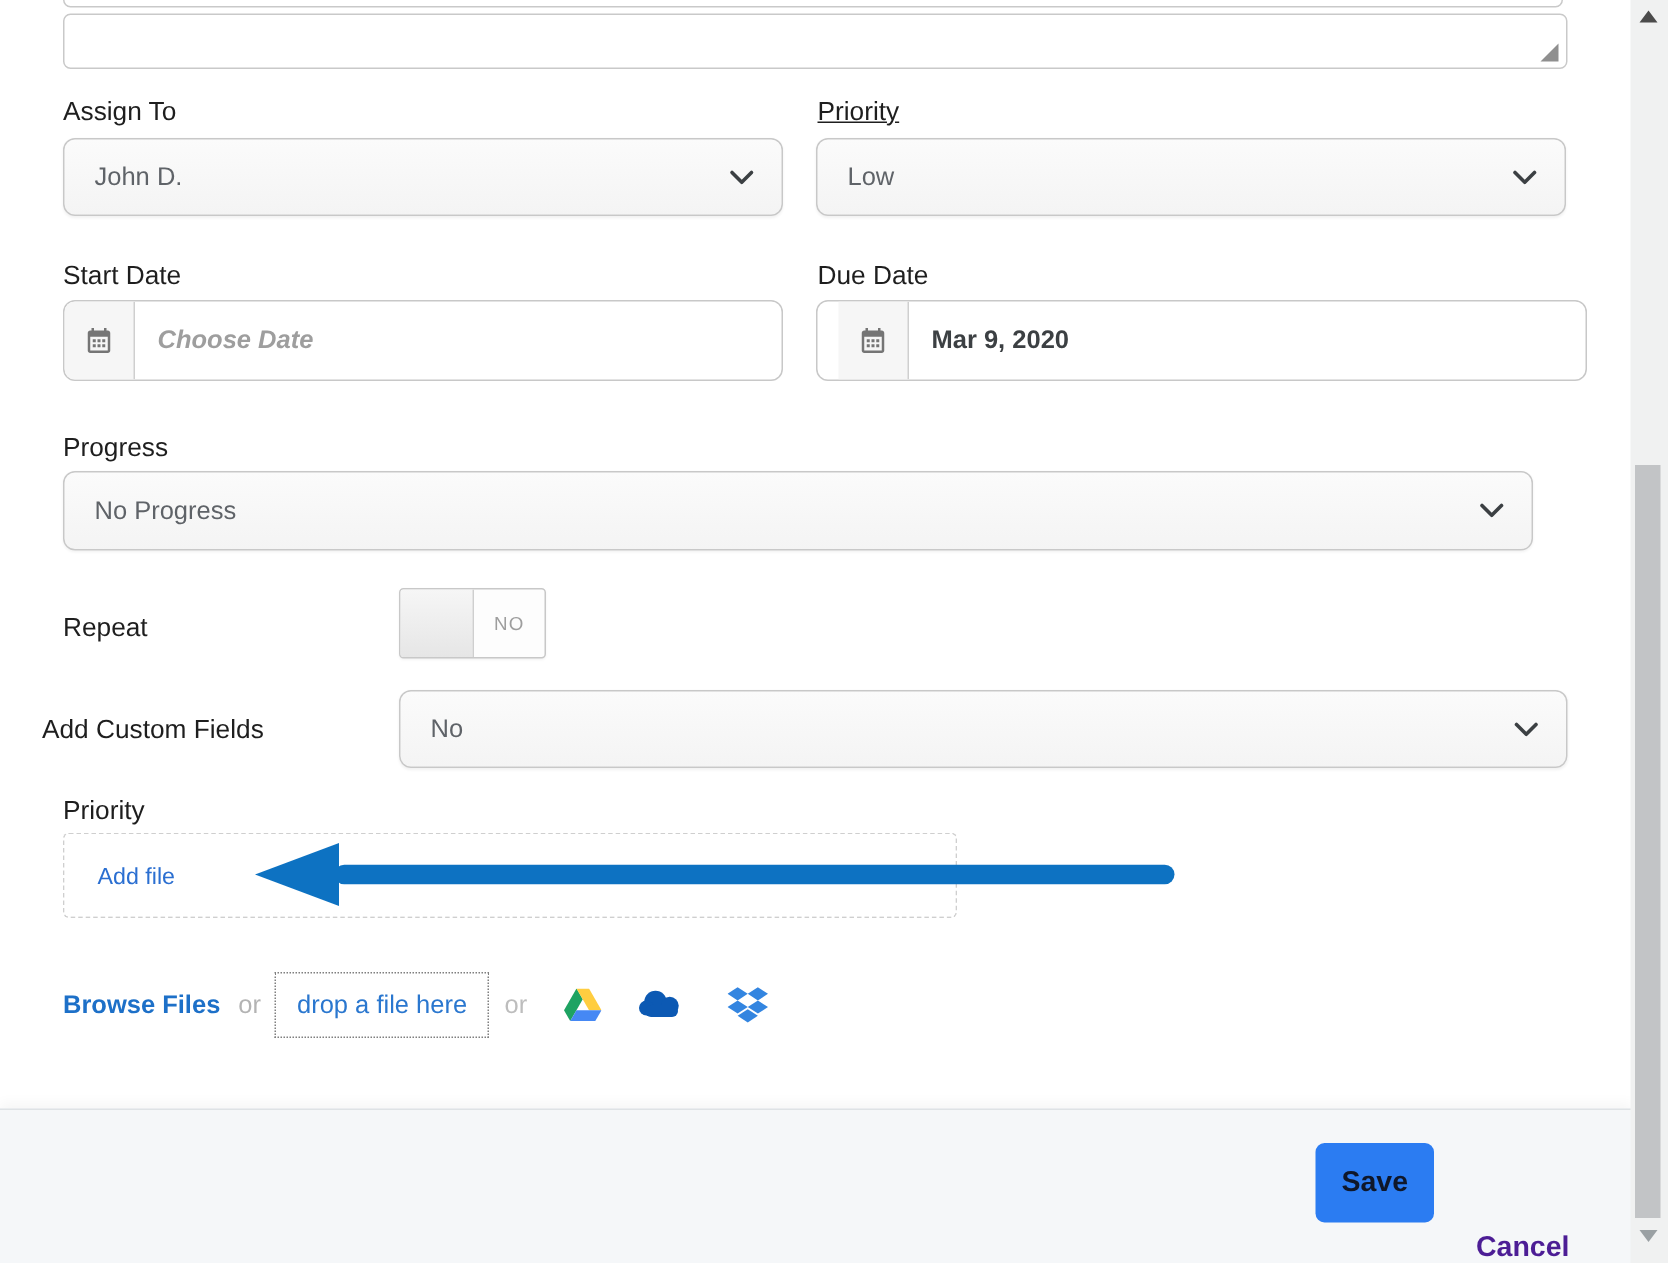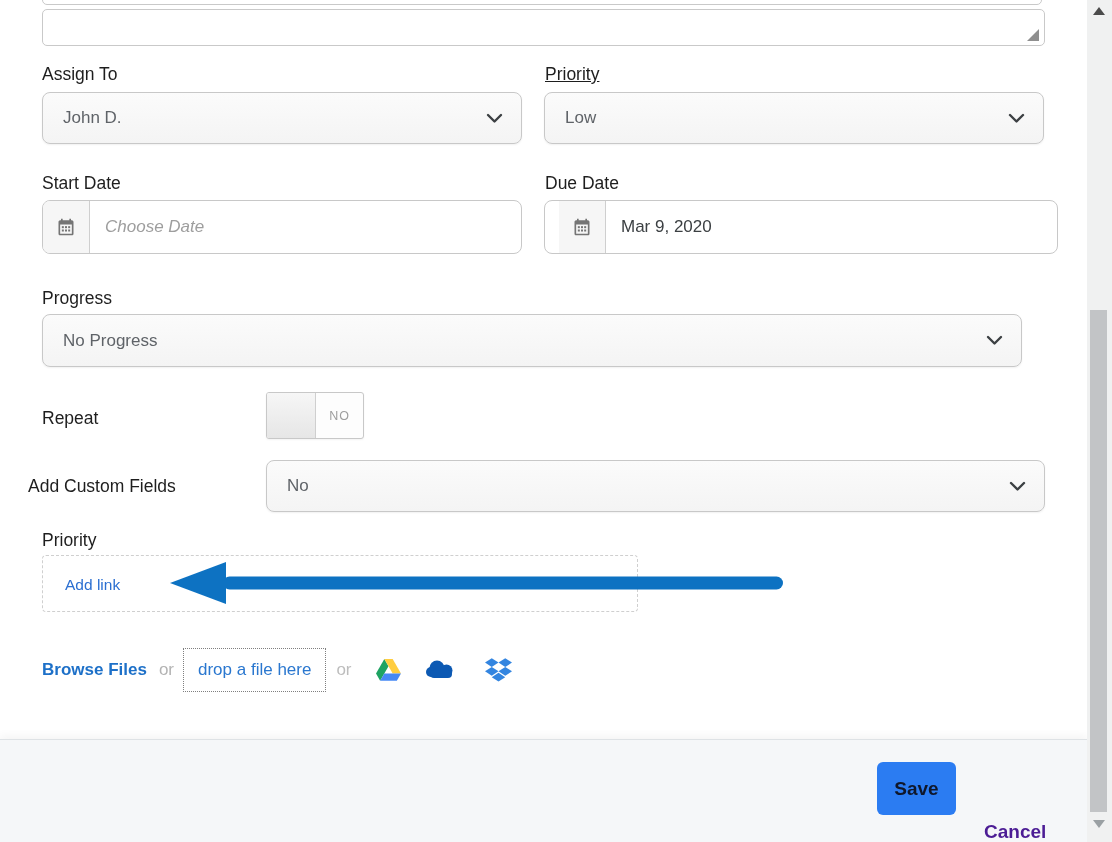--- a/index.html
+++ b/index.html
@@ -26,21 +26,21 @@
     border:1px solid #c8c8c8;border-radius:8px;
     box-shadow:0 1px 2px rgba(0,0,0,0.06);
     display:flex;align-items:center;cursor:pointer;
   }
   .select .value{font-size:17px;color:#5f6368;padding-left:20px;flex:1;}
   .select .chev{margin-right:18px;display:flex;align-items:center;}
 
   
   .datefield{background:#fff;border:1px solid #c8c8c8;border-radius:8px;display:flex;align-items:stretch;overflow:hidden;cursor:text;}
   .datefield .iconbox{width:46px;background:#f6f6f6;border-right:1px solid #cfcfcf;display:flex;align-items:center;justify-content:center;flex:none;}
-  .datefield .dtext{font-size:17px;color:#3c4043;display:flex;align-items:center;padding-left:15px;}
+  .datefield .dtext{font-size:17px;color:#3c4043;display:flex;align-items:center;padding-left:15px;font-weight:bold;}
   .datefield .placeholder{font-style:italic;color:#9e9e9e;}
 
   
   .toggle{left:266px;top:392px;width:96px;height:45px;border:1px solid #c8c8c8;border-radius:3px;
     display:flex;overflow:hidden;cursor:pointer;background:#fdfdfd;box-shadow:0 1px 2px rgba(0,0,0,0.05);}
   .toggle .knob{width:48px;background:linear-gradient(180deg,#f6f6f6,#e6e6e6);border-right:1px solid #cfcfcf;}
   .toggle .state{flex:1;display:flex;align-items:center;justify-content:center;
     font-size:12.5px;color:#9e9e9e;letter-spacing:0.8px;}
 
   
@@ -160,21 +160,21 @@
   <span class="value">No</span>
   <span class="chev">
     <svg width="17" height="11" viewBox="0 0 17 11">
         <path d="M2 2l6.5 6.5L15 2" fill="none" stroke="#3c4043" stroke-width="2.4" stroke-linecap="round" stroke-linejoin="round"></path>
       </svg>
   </span>
 </div>
 
 <div class="abs field-label" style="left:42px;top:529px;">Priority</div>
 <div class="abs milestone-box"></div>
-<div class="abs add-link">Add link</div>
+<div class="abs add-link">Add file</div>
 
 <svg class="abs arrow-svg" width="622" height="46" viewBox="0 0 622 46">
   <rect x="55" y="16.5" width="560" height="13" rx="6.5" fill="#0d72c2"></rect>
   <polygon points="2,23 58,2 58,44" fill="#0d72c2"></polygon>
 </svg>
 
 <div class="abs browse-row">
   <span class="browse-files">Browse Files</span>
   <span class="or-sep">or</span>
   <div class="drop-box">

